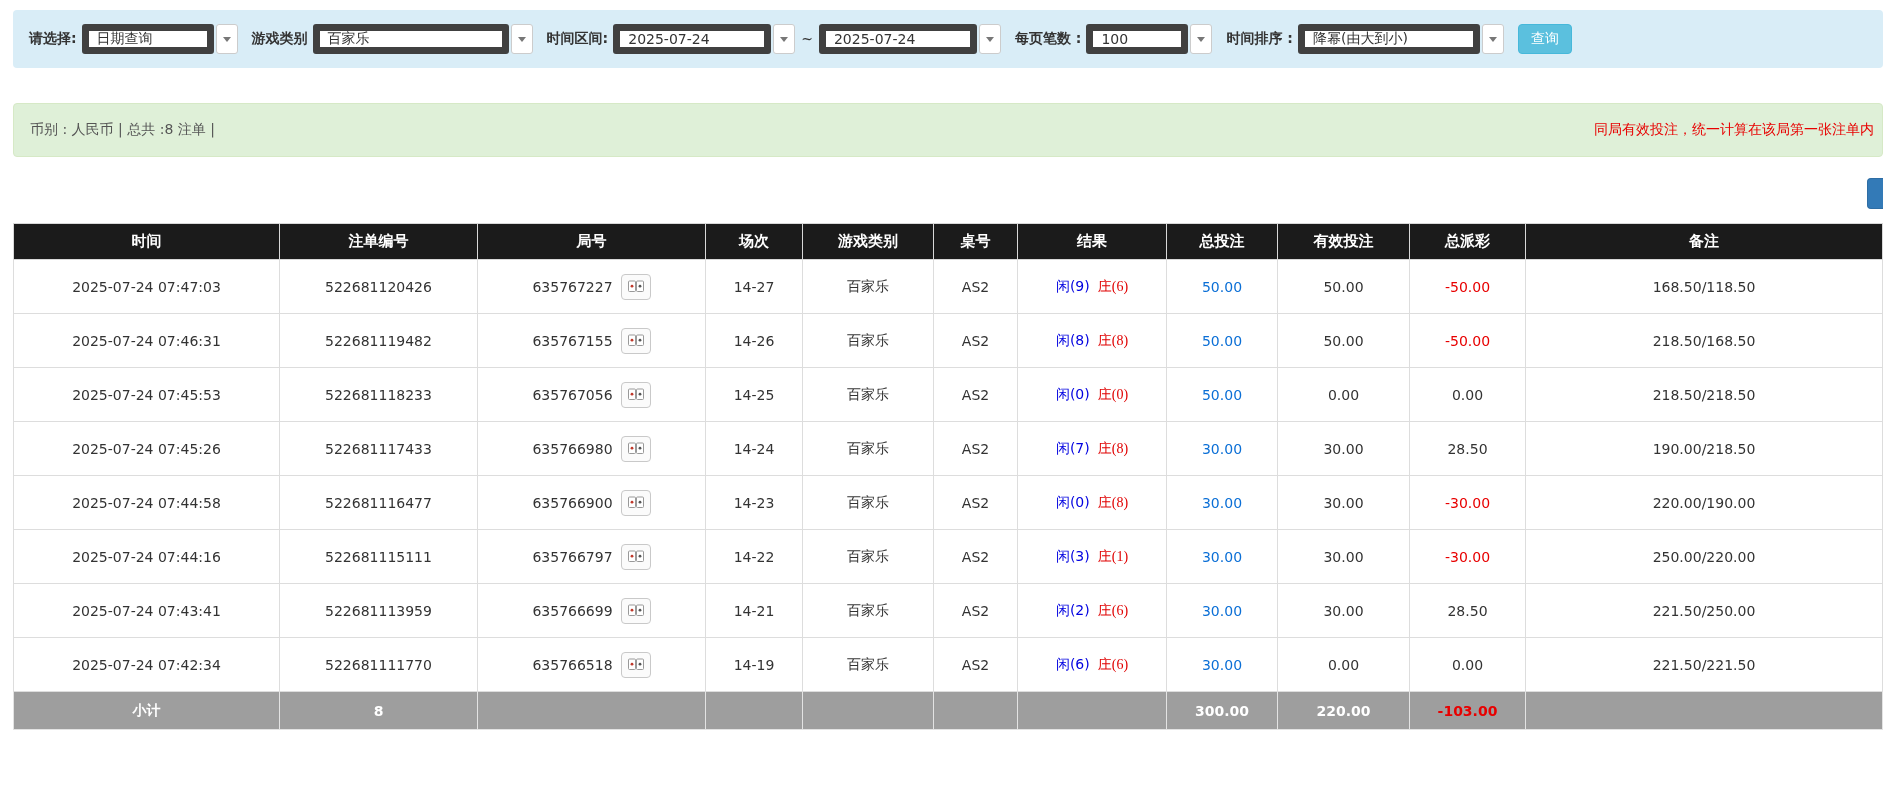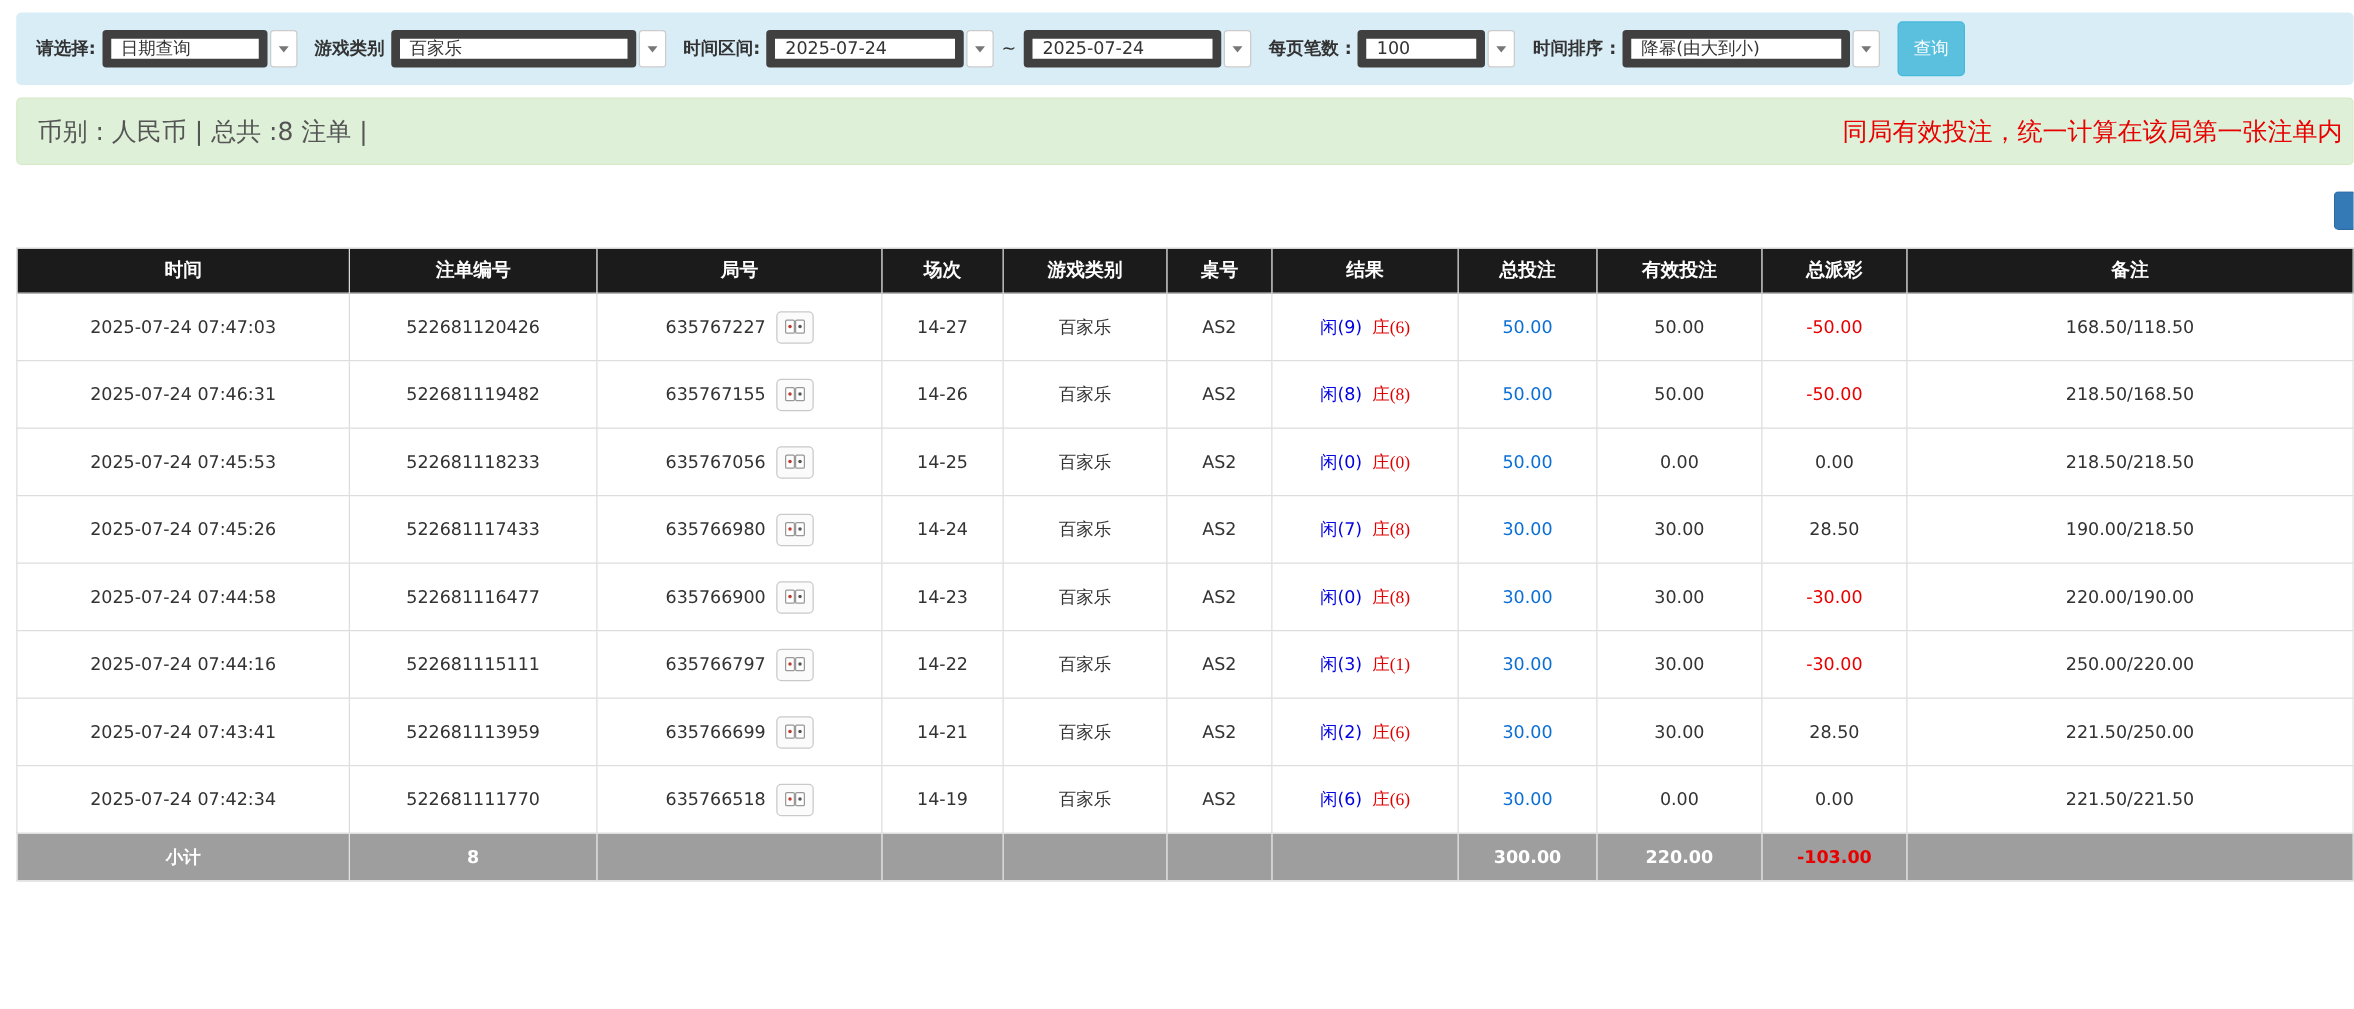--- a/index.html
+++ b/index.html
@@ -13,50 +13,50 @@
 
   h1.title { font-size:20px; font-weight:400; color:#222; margin:2px 0 16px 0; }
 
   
   .filter-bar {
     background: var(--filter_bar_bg, #d9edf7);
     border-radius:4px;
     height:58px;
     display:flex; align-items:center;
     padding:0 16px;
-    margin-bottom:10px;
+    margin-bottom:35px;
   }
   .flabel { font-weight:bold; font-size:14px; white-space:nowrap; margin:0 5px 0 14px; color:#333; }
   .flabel.first { margin-left:0; }
   .combo {
     height:30px; background:#fff; border:7px solid #404040; border-radius:3px;
     display:inline-flex; align-items:center; padding:0 8px; font-size:14px;
     white-space:nowrap; overflow:hidden; cursor:text; color:#333;
   }
   .w-query { width:132px; } .w-game { width:196px; } .w-date { width:158px; }
   .w-per { width:102px; } .w-sort { width:182px; }
   .arrow-btn {
     height:30px; width:22px; margin-left:2px; border:1px solid #ccc; border-radius:3px;
     background:#fff; display:inline-flex; align-items:center; justify-content:center;
     cursor:pointer; padding:0; flex:none;
   }
   .caret { width:0; height:0; border-left:4px solid transparent; border-right:4px solid transparent; border-top:5px solid #777; }
   .tilde { margin:0 6px; font-size:14px; color:#333; }
   .btn-search {
-    height:44px; margin-left:14px; padding:0 12px;
+    height:30px; margin-left:14px; padding:0 12px;
     background: var(--button, #5bc0de); border:1px solid #46b8da; border-radius:4px;
     color:#fff; font-size:14px; cursor:pointer; flex:none;
   }
 
   
   .alert-bar {
     background: var(--summary_bar_bg, #dff0d8);
     border:1px solid #d6e9c6; border-radius:4px;
     height:54px; display:flex; align-items:center; justify-content:space-between;
-    padding:0 8px 0 16px; font-size:20px; color:#555;
+    padding:0 8px 0 16px; font-size:14px; color:#555;
   }
   .alert-right { color: var(--negative, #f00000); }
 
   
   .gap { position:relative; height:66px; }
   .clipped-btn {
     position:absolute; right:0; top:21px; width:16px; height:31px;
     background: var(--clipped_button, #337ab7); border:1px solid #2e6da4; border-right:none;
     border-radius:4px 0 0 4px; cursor:pointer; padding:0;
   }

